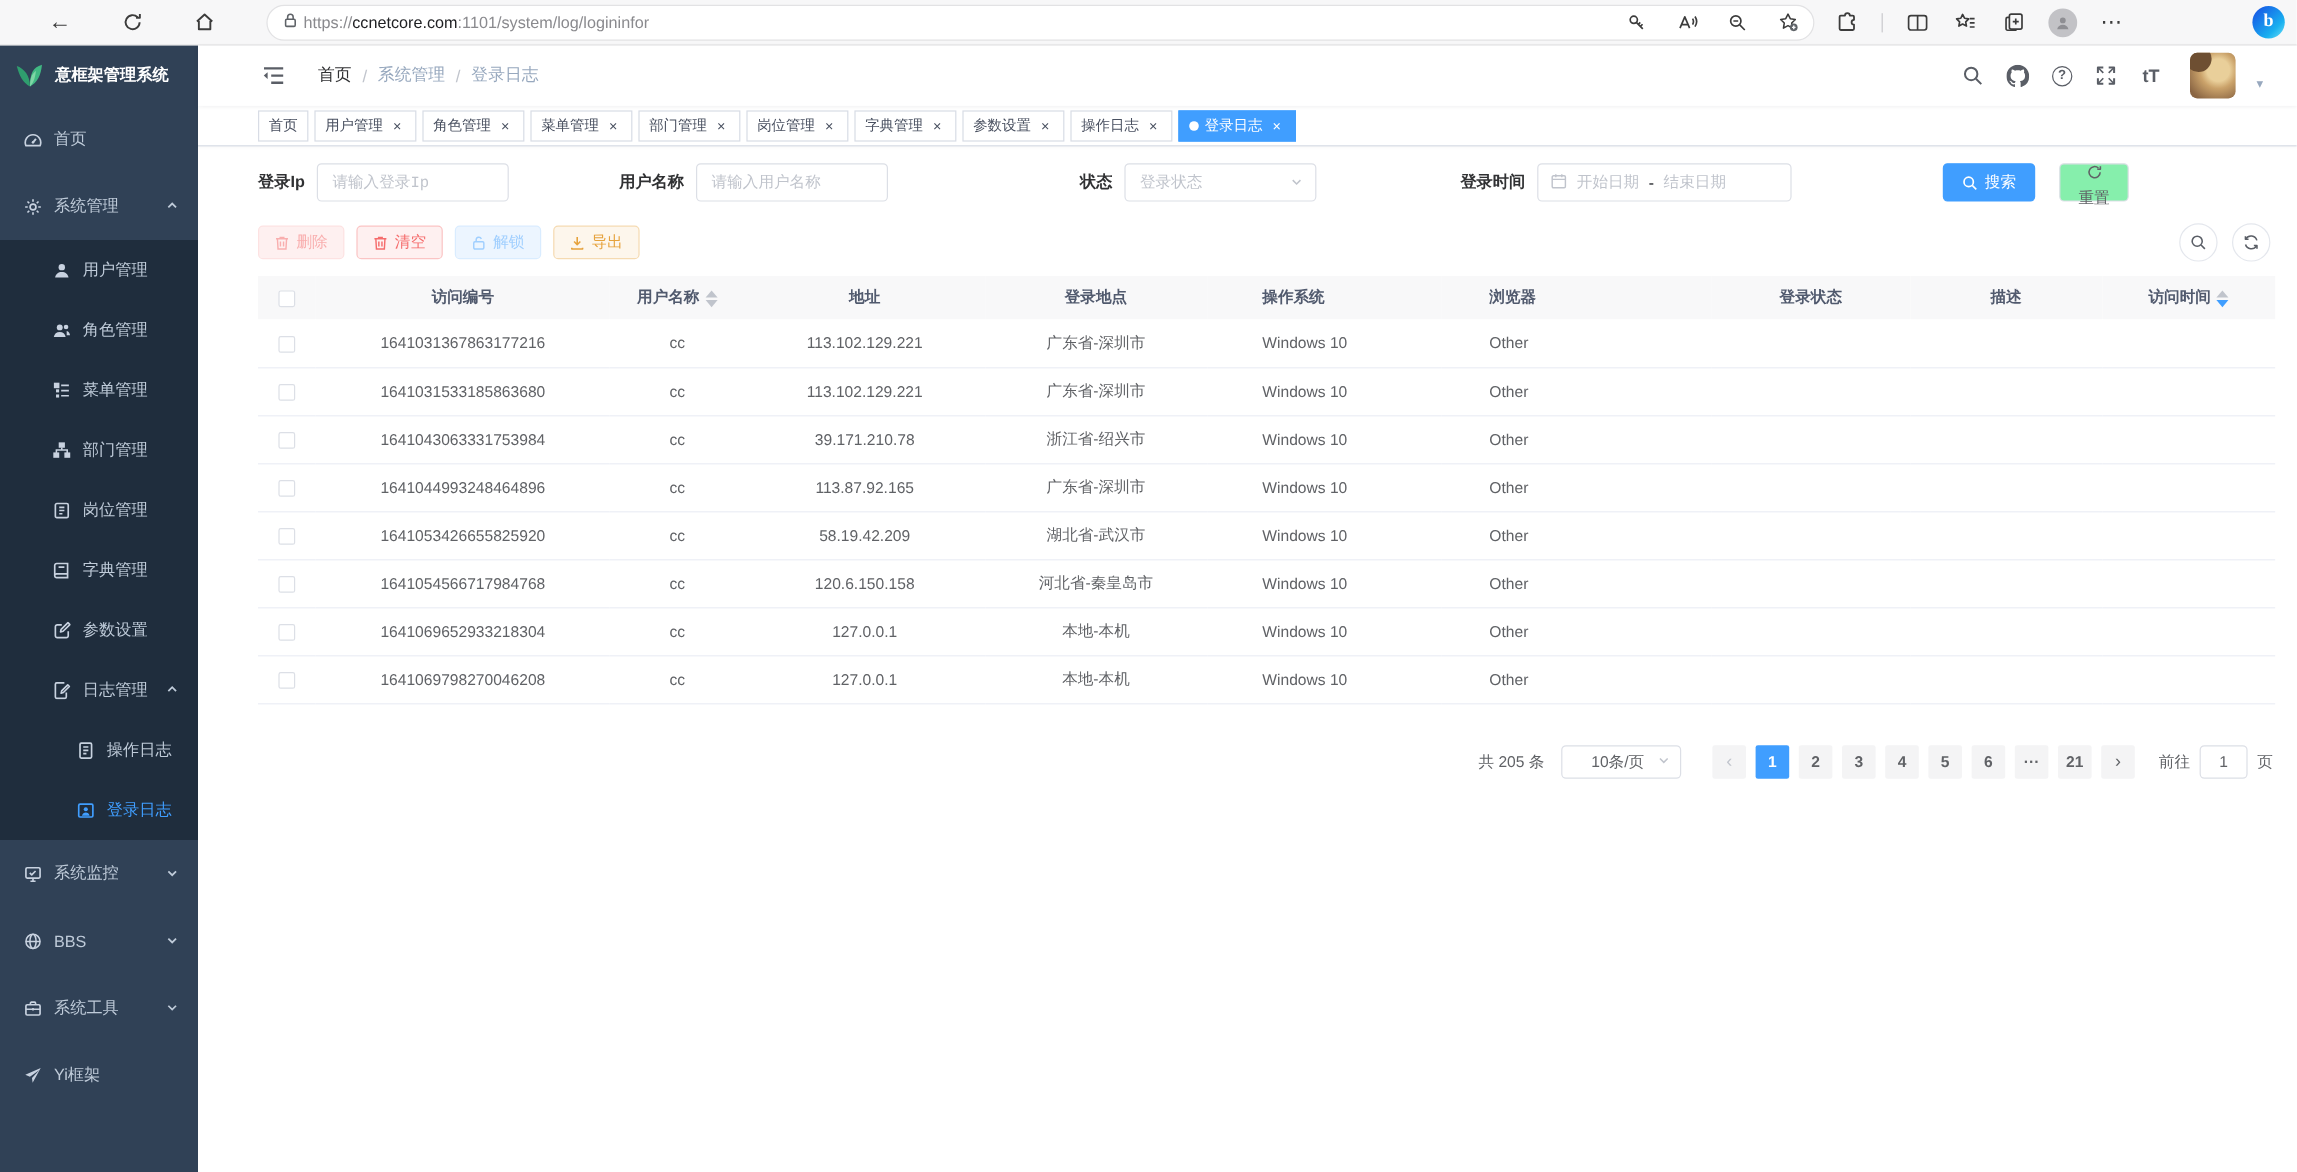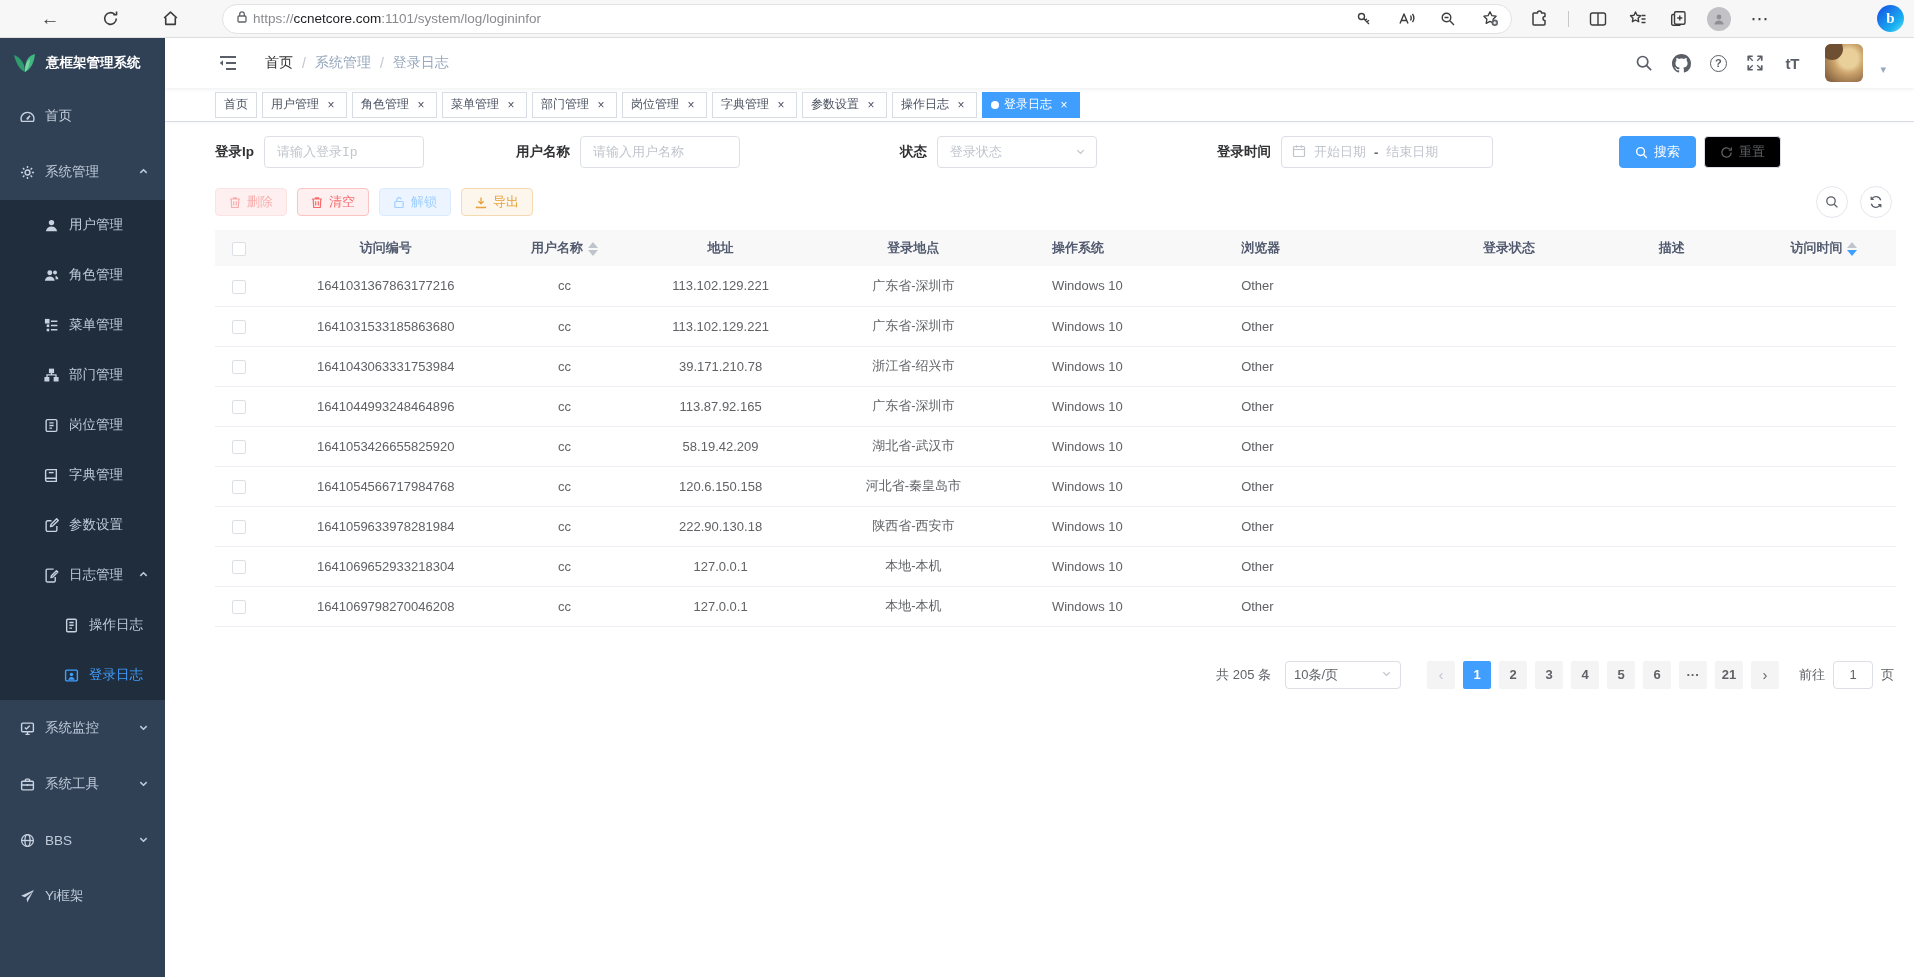--- a/index.html
+++ b/index.html
@@ -77,21 +77,21 @@
   .el-input input::placeholder { color:#c0c4cc; }
   .w-input { width:160px; }
   .el-select { width:160px; height:32px; border:1px solid #dcdfe6; border-radius:4px; display:flex; align-items:center; padding:0 10px 0 12px; color:#c0c4cc; cursor:pointer; background:#fff; }
   .el-select .sel-caret { margin-left:auto; color:#c0c4cc; }
   .date-range { width:212px; height:32px; border:1px solid #dcdfe6; border-radius:4px; display:flex; align-items:center; gap:8px; padding:0 10px; color:#c0c4cc; background:#fff; cursor:pointer; }
   .date-range .d-sep { color:#606266; font-weight:700; }
   .gap1 { margin-right:92px; } .gap2 { margin-right:160px; } .gap3 { margin-right:120px; } .gap4 { margin-right:126px; }
   .btn { height:32px; display:inline-flex; align-items:center; gap:6px; padding:0 15px; border-radius:4px; font-size:13px; cursor:pointer; border:1px solid transparent; white-space:nowrap; font-family:inherit; }
   .btn svg { flex:0 0 auto; }
   .btn-search { background:#409eff; border-color:#409eff; color:#fff; }
-  .btn-reset { background:#000000; border-color:#dcdfe6; color:#606266; margin-left:8px; }
+  .btn-reset { background:#86efac; border-color:#dcdfe6; color:#606266; margin-left:20px;flex-direction:column; }
 
   .toolbar-row { display:flex; align-items:center; gap:10px; margin-bottom:12px; }
   .btn-sm { height:28px; padding:0 13px; }
   .btn-danger-dis { color:#f9aeae; background:#fef0f0; border-color:#fde2e2; cursor:not-allowed; }
   .btn-danger { color:#f56c6c; background:#fef0f0; border-color:#fbc4c4; }
   .btn-primary-dis { color:#a0cfff; background:#ecf5ff; border-color:#d9ecff; cursor:not-allowed; }
   .btn-warning { color:#e6a23c; background:#fdf6ec; border-color:#f5dab1;justify-content:flex-end; }
   .circle-btns { margin-left:auto; display:flex; gap:12px; padding-right:4px; }
   .circle-btn { width:32px; height:32px; border-radius:50%; border:1px solid #e4e7ed; background:#fff; color:#5a5e66; display:flex; align-items:center; justify-content:center; cursor:pointer; }
 
@@ -104,21 +104,21 @@
   .checkbox { width:14px; height:14px; border:1px solid #dcdfe6; border-radius:2px; background:#fff; display:inline-block; vertical-align:middle; cursor:pointer; }
   .sort-wrap { display:inline-flex; flex-direction:column; vertical-align:middle; margin-left:5px; gap:2px; }
   .car { width:0; height:0; border-left:5px solid transparent; border-right:5px solid transparent; }
   .car.up { border-bottom:6px solid #c0c4cc; }
   .car.down { border-top:6px solid #c0c4cc; }
   .car.down.on { border-top-color:#409eff; }
 
   
   .pagination { display:flex; align-items:center; justify-content:flex-end; margin-top:34px; gap:14px; font-size:13px; color:#606266; padding-right:2px; }
   .pg-total { white-space:nowrap; }
-  .pg-size { width:116px; height:28px; border:1px solid #dcdfe6; border-radius:4px; display:flex; align-items:center; padding:0 8px 0 8px; color:#606266; cursor:pointer; }
+  .pg-size { width:100px; height:28px; border:1px solid #dcdfe6; border-radius:4px; display:flex; align-items:center; padding:0 8px 0 24px; color:#606266; cursor:pointer; }
   .pg-size .sel-caret { margin-left:auto; color:#c0c4cc; }
   .pager { display:flex; align-items:center; gap:8px; margin-left:12px; }
   .pg-btn { min-width:28px; height:28px; padding:0 4px; border-radius:2px; background:#f4f4f5; color:#606266; display:flex; align-items:center; justify-content:center; cursor:pointer; font-weight:700; }
   .pg-btn.arrow { font-weight:400; font-size:15px; }
   .pg-btn.disabled { color:#c0c4cc; cursor:not-allowed; }
   .pg-btn.active { background:#409eff; color:#fff; }
   .pg-goto { display:flex; align-items:center; gap:8px; margin-left:6px; white-space:nowrap; }
   .goto-input { width:40px; height:28px; border:1px solid #dcdfe6; border-radius:4px; text-align:center; font-size:13px; color:#606266; outline:none; font-family:inherit; }
 </style>
 </head>
@@ -365,39 +365,39 @@
               <path d="M5 12.5h4M7 10v2.5M4.5 6l1.5 1.5 3-3" stroke-linejoin="round"></path>
             </svg>
           </span>
         <span>系统监控</span>
         <span class="chev"><svg width="11" height="11" viewBox="0 0 12 12" fill="none" stroke="currentColor" stroke-width="1.6">
               <path d="M2.5 4.5 6 8l3.5-3.5"></path>
             </svg></span>
       </div>
       <div class="menu-item">
         <span class="m-ico">
-            <svg viewBox="0 0 14 14" fill="none" stroke="currentColor" stroke-width="1.3">
-              <rect x="1.5" y="4" width="11" height="8" rx="1"></rect>
-              <path d="M5 4V2.8A.8.8 0 0 1 5.8 2h2.4a.8.8 0 0 1 .8.8V4M1.5 7.5h11M7 6.5v2"></path>
-            </svg>
-          </span>
-        <span>系统工具</span>
-        <span class="chev"><svg width="11" height="11" viewBox="0 0 12 12" fill="none" stroke="currentColor" stroke-width="1.6">
-              <path d="M2.5 4.5 6 8l3.5-3.5"></path>
-            </svg></span>
-      </div>
-      <div class="menu-item">
-        <span class="m-ico">
             <svg viewBox="0 0 14 14" fill="none" stroke="currentColor" stroke-width="1.2">
               <circle cx="7" cy="7" r="5.5"></circle>
               <ellipse cx="7" cy="7" rx="2.4" ry="5.5"></ellipse>
               <path d="M1.5 7h11"></path>
             </svg>
           </span>
         <span>BBS</span>
+        <span class="chev"><svg width="11" height="11" viewBox="0 0 12 12" fill="none" stroke="currentColor" stroke-width="1.6">
+              <path d="M2.5 4.5 6 8l3.5-3.5"></path>
+            </svg></span>
+      </div>
+      <div class="menu-item">
+        <span class="m-ico">
+            <svg viewBox="0 0 14 14" fill="none" stroke="currentColor" stroke-width="1.3">
+              <rect x="1.5" y="4" width="11" height="8" rx="1"></rect>
+              <path d="M5 4V2.8A.8.8 0 0 1 5.8 2h2.4a.8.8 0 0 1 .8.8V4M1.5 7.5h11M7 6.5v2"></path>
+            </svg>
+          </span>
+        <span>系统工具</span>
         <span class="chev"><svg width="11" height="11" viewBox="0 0 12 12" fill="none" stroke="currentColor" stroke-width="1.6">
               <path d="M2.5 4.5 6 8l3.5-3.5"></path>
             </svg></span>
       </div>
       <div class="menu-item">
         <span class="m-ico">
             <svg viewBox="0 0 14 14" fill="currentColor">
               <path d="M13 1 1 6.2l3.6 1.6L12 2.5 6.2 8.8l.5 3.7z"></path>
             </svg>
           </span>
@@ -678,32 +678,20 @@
                 <td>120.6.150.158</td>
                 <td>河北省-秦皇岛市</td>
               <td class="al">Windows 10</td>
                 <td class="al2">Other</td>
               <td></td>
                 <td></td>
                 <td></td>
             </tr>
             <tr>
               <td><span class="checkbox"></span></td>
-              <td>1641059633978281984</td>
-                <td>cc</td>
-                <td>222.90.130.18</td>
-                <td>陕西省-西安市</td>
-              <td class="al">Windows 10</td>
-                <td class="al2">Other</td>
-              <td></td>
-                <td></td>
-                <td></td>
-            </tr>
-            <tr>
-              <td><span class="checkbox"></span></td>
               <td>1641069652933218304</td>
                 <td>cc</td>
                 <td>127.0.0.1</td>
                 <td>本地-本机</td>
               <td class="al">Windows 10</td>
                 <td class="al2">Other</td>
               <td></td>
                 <td></td>
                 <td></td>
             </tr>

